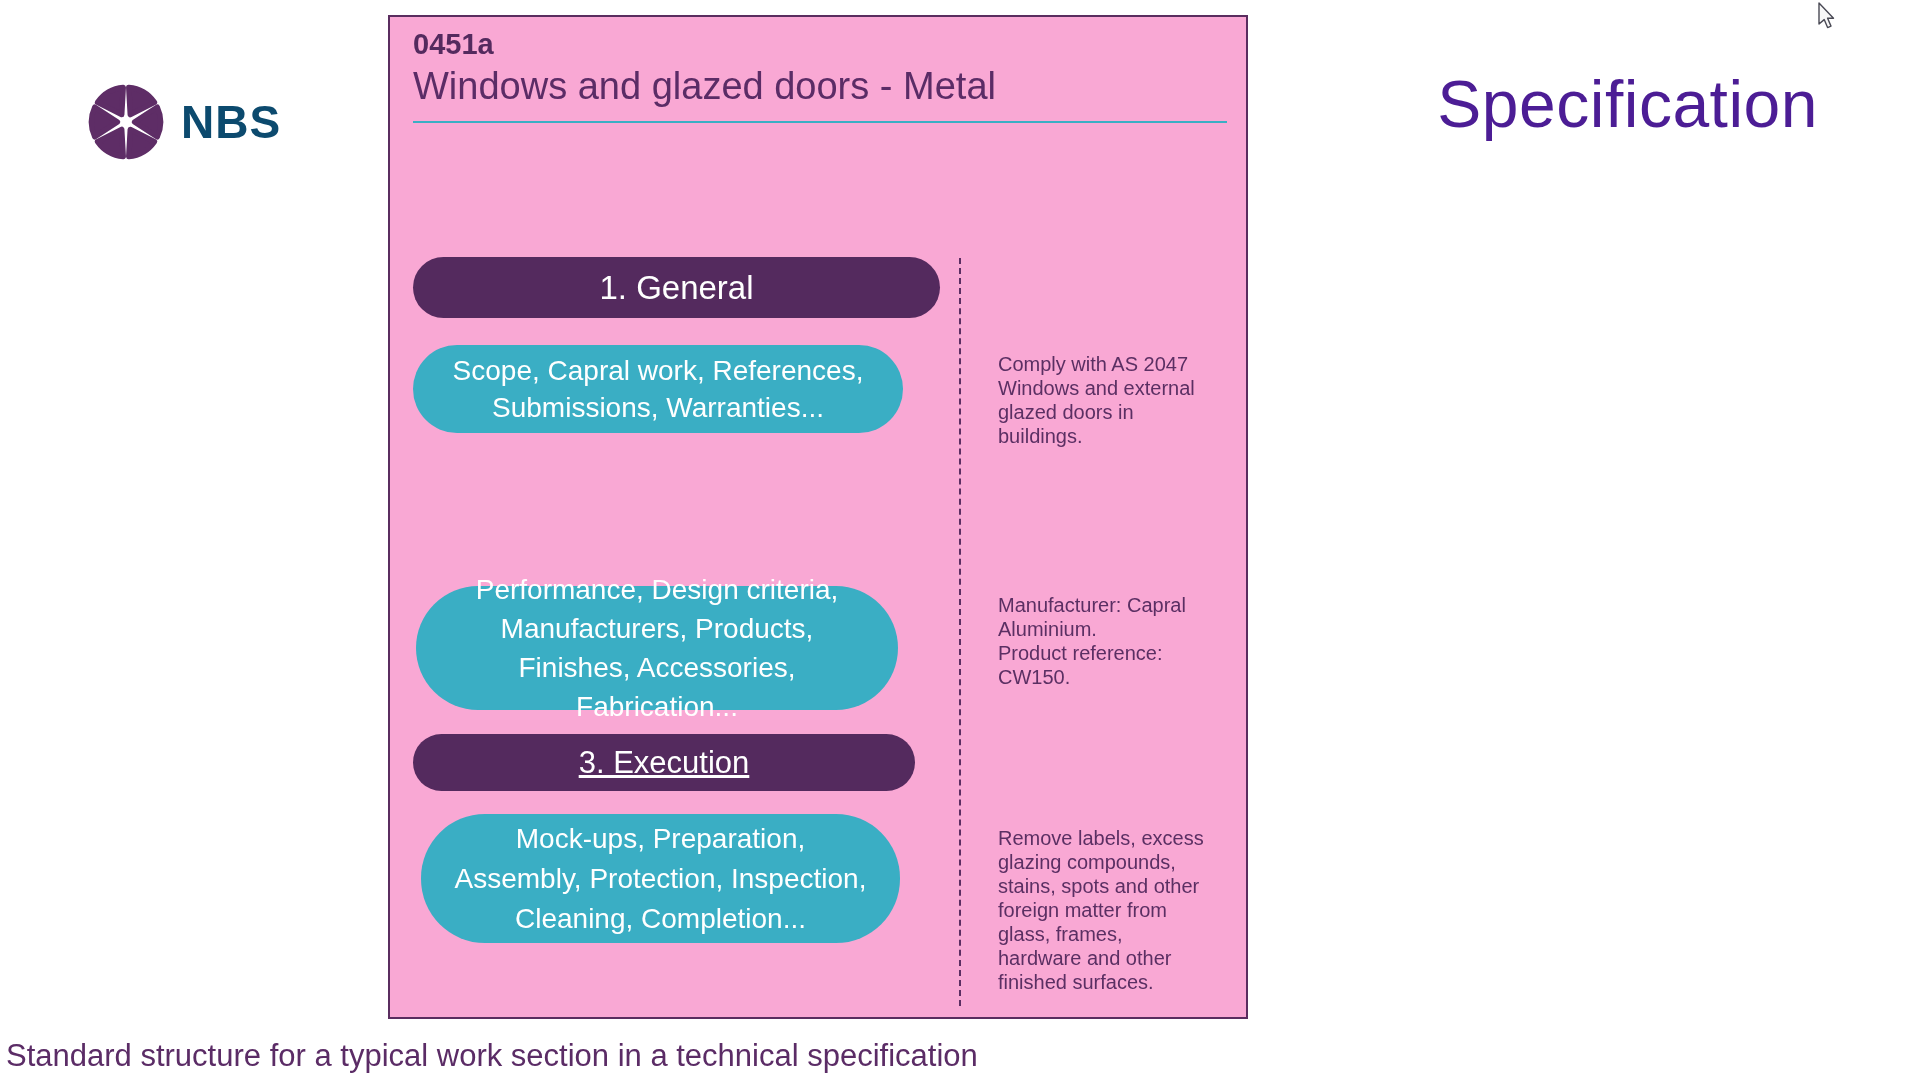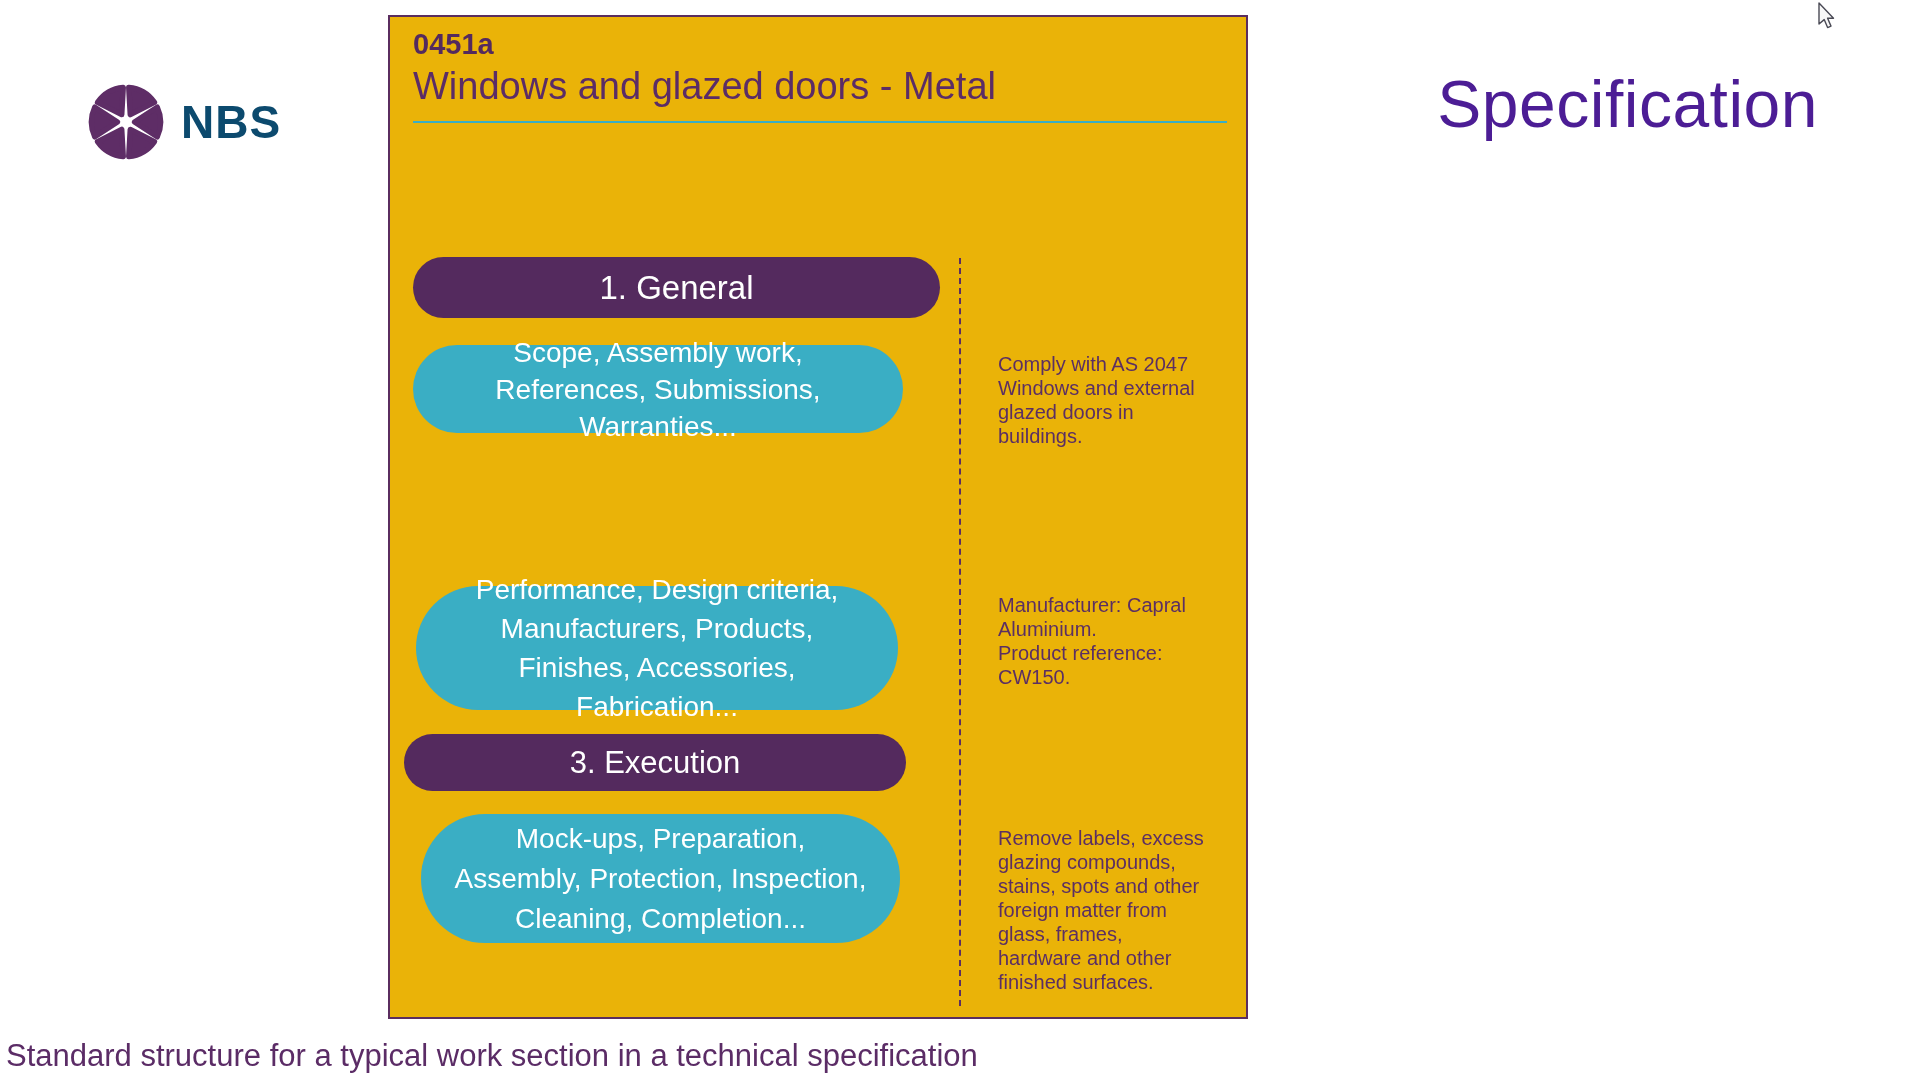--- a/index.html
+++ b/index.html
@@ -12,40 +12,40 @@
   .logo svg { width:78px; height:80px; display:block; }
   .logo .brand { font-size:46px; font-weight:700; color:#0c4a6e; letter-spacing:1px; }
 
   
   .slide-title { position:absolute; top:64px; right:102px; text-align:left;
                  font-size:66px; line-height:80px; font-weight:400;
                  color:#4c1d95; letter-spacing:0.5px; }
 
   
   .panel { position:absolute; left:388px; top:15px; width:860px; height:1004px;
-           background:#eab308; border:2px solid #5a2d5f; }
+           background:#f9a8d4; border:2px solid #5a2d5f; }
   .code { position:absolute; left:23px; top:11px; font-size:29px; font-weight:700; color:#542a5e; }
   .subtitle { position:absolute; left:23px; top:48px; font-size:38px; font-weight:400; color:#5b2c66;text-align:right; }
   .rule { position:absolute; left:23px; top:104px; width:814px; height:2px; background:#3aaec4; }
 
   .bar { position:absolute; left:23px; top:133px; width:546px; height:58px;
          background:#542a5e; color:#ffffff; font-size:31px;
          display:flex; align-items:center; justify-content:center; }
 
   .hpill { position:absolute; background:#542a5e; color:#ffffff;
            display:flex; align-items:center; justify-content:center; font-weight:400; }
   .tpill { position:absolute; background:#3aaec4; color:#ffffff; text-align:center;
            display:flex; flex-direction:column; align-items:center; justify-content:center;
            font-size:28px; padding:0 30px; }
 
   .s1h { left:23px; top:240px; width:527px; height:61px; border-radius:31px; font-size:33px; }
   .s1t { left:23px; top:328px; width:490px; height:88px; border-radius:44px; line-height:37px; }
   .s2h { left:23px; top:483px; width:492px; height:58px; border-radius:29px; font-size:31px; }
   .s2t { left:26px; top:569px; width:482px; height:124px; border-radius:62px; line-height:39px; }
-  .s3h { left:14px; top:717px; width:502px; height:57px; border-radius:29px; font-size:31px; }
+  .s3h { left:23px; top:717px; width:502px; height:57px; border-radius:29px; font-size:31px;text-decoration:underline; }
   .s3t { left:31px; top:797px; width:479px; height:129px; border-radius:64px; line-height:40px; }
 
   .vdash { position:absolute; left:569px; top:241px; height:748px; width:0;
            border-left:2px dashed #5b2d62; }
 
   .note { position:absolute; left:608px; width:232px; font-size:20px; line-height:24px;
           color:#5b2f63; white-space:pre-line; }
   .n1 { top:335px; }
   .n2 { top:576px; }
   .n3 { top:809px; }
@@ -77,21 +77,21 @@
 
   <h1 class="slide-title"><span>Specification</span><br></h1>
 
   <section class="panel">
     <div class="code">0451a</div>
     <div class="subtitle">Windows and glazed doors - Metal</div>
     <div class="rule"></div>
 
 
     <div class="hpill s1h">1. General</div>
-    <div class="tpill s1t">Scope, Assembly work, References, Submissions, Warranties...</div>
+    <div class="tpill s1t">Scope, Capral work, References, Submissions, Warranties...</div>
 
     <div class="tpill s2t">Performance, Design criteria, Manufacturers, Products, Finishes, Accessories, Fabrication...</div>
 
     <div class="hpill s3h">3. Execution</div>
     <div class="tpill s3t">Mock-ups, Preparation, Assembly, Protection, Inspection, Cleaning, Completion...</div>
 
     <div class="vdash"></div>
 
     <div class="note n1">Comply with AS 2047
 Windows and external

